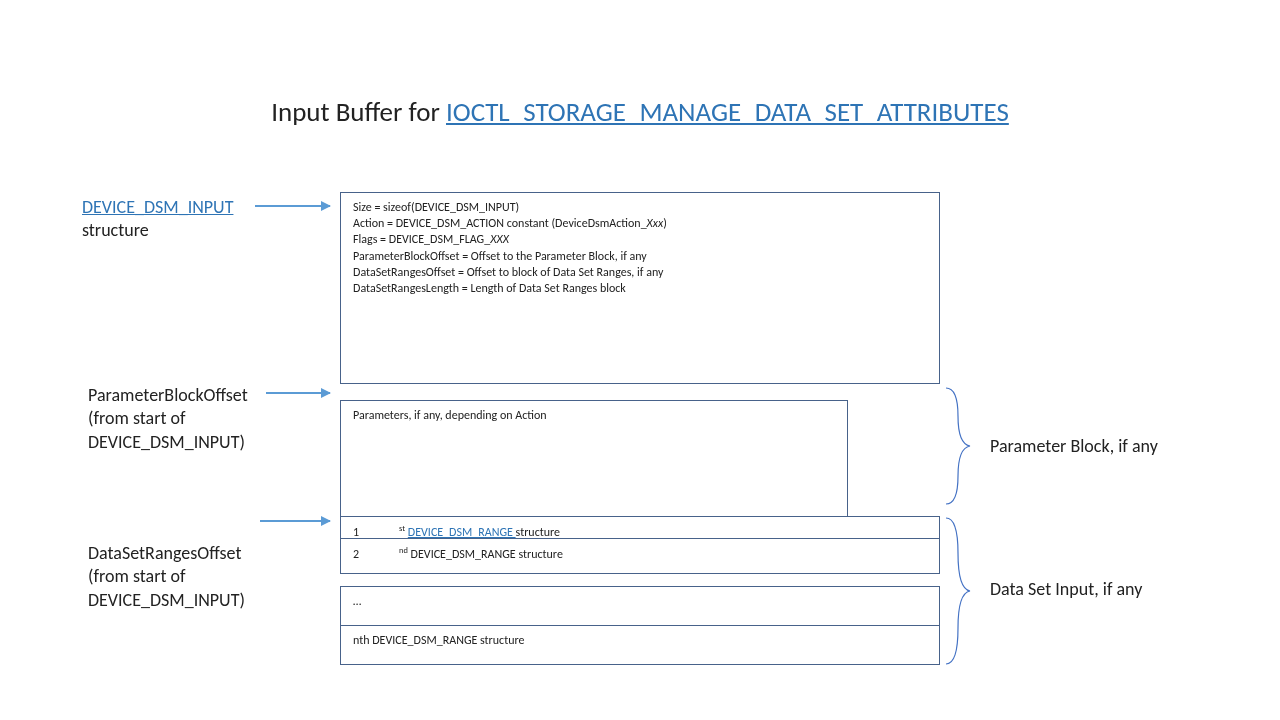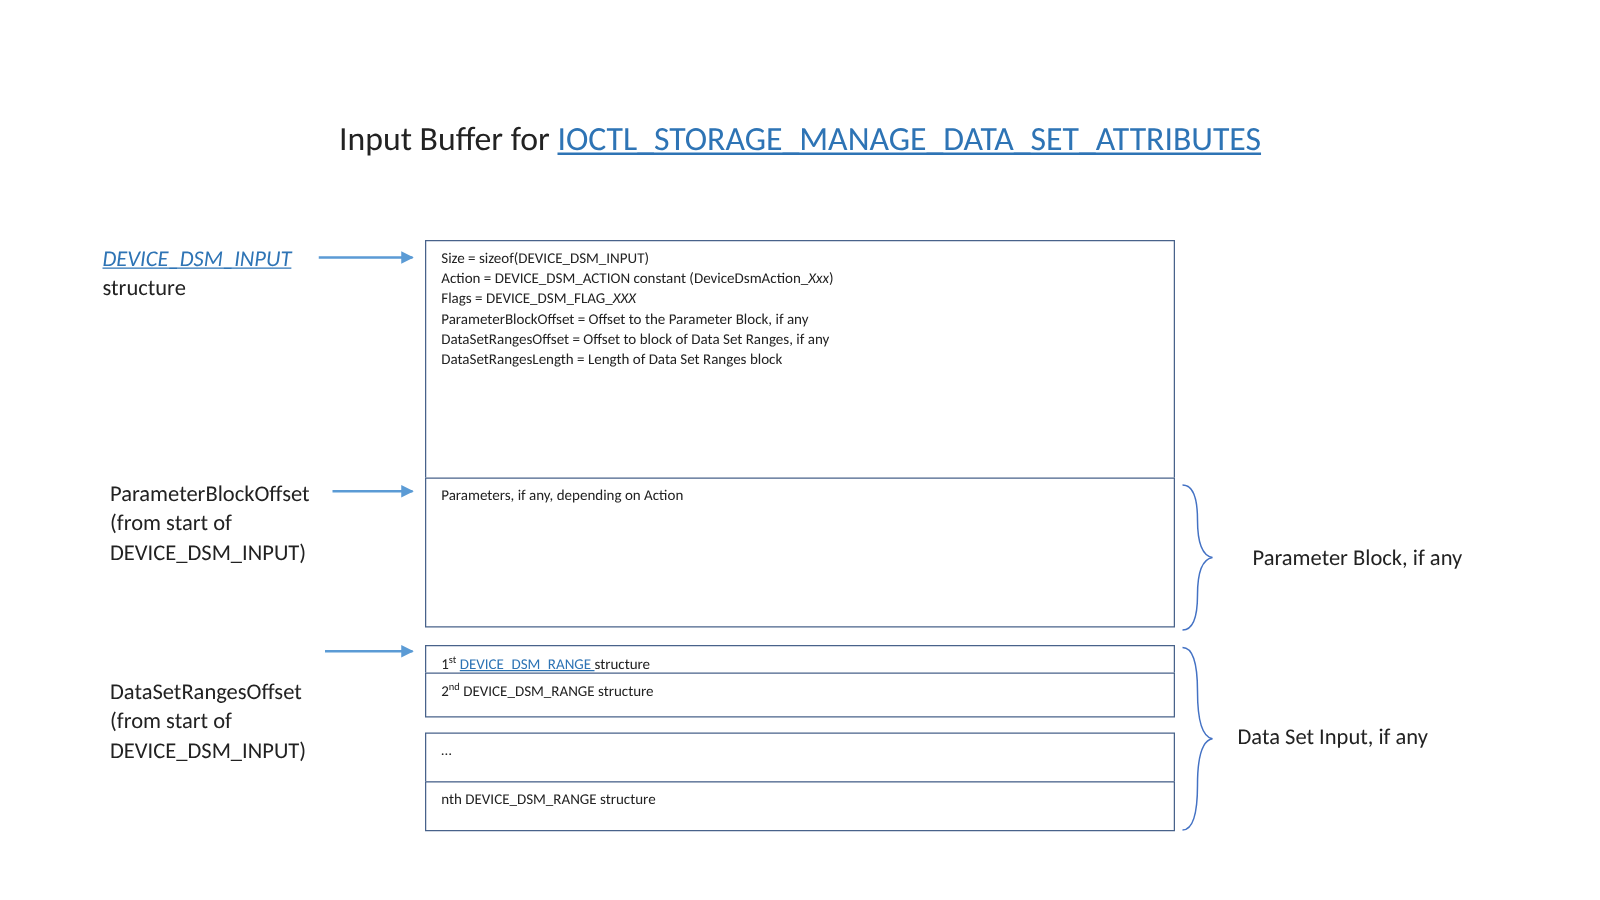--- a/index.html
+++ b/index.html
@@ -26,36 +26,35 @@
   }
   
   .label {
     position: absolute;
     font-size: 18px;
     line-height: 1.3;
   }
   .label .link-text {
     color: #2E74B5;
     text-decoration: underline;
-    font-style: italic;
   }
   
   .box {
     position: absolute;
     border: 1px solid #48628a;
     padding: 6px 12px;
     font-size: 12px;
     line-height: 1.35;
     background: #fff;
   }
   .box .link-text {
     color: #2E74B5;
     text-decoration: underline;
   }
-  sup { font-size: 0.7em; }
+  sup { font-size: 0.7em; margin-left: 40px; }
   
   .arrow {
     position: absolute;
     height: 2px;
     background: #5B9BD5;
   }
   .arrow::after {
     content: "";
     position: absolute;
     right: -1px;
@@ -105,21 +104,21 @@
 
 <div class="box" style="left:340px; top:192px; width:600px; height:192px;">
   <div>Size  = sizeof(DEVICE_DSM_INPUT)</div>
   <div><span>Action = DEVICE_DSM_ACTION  constant (DeviceDsmAction_</span><i>Xxx</i><span>)</span></div>
   <div><span>Flags = DEVICE_DSM_FLAG_</span><i>XXX</i></div>
   <div>ParameterBlockOffset  = Offset to the Parameter Block, if any</div>
   <div>DataSetRangesOffset  = Offset to block of Data Set Ranges, if any</div>
   <div>DataSetRangesLength = Length of Data Set Ranges block</div>
 </div>
 
-<div class="box" style="left:340px; top:382px; width:600px; height:120px;">
+<div class="box" style="left:340px; top:400px; width:508px; height:120px;">
   <span>Parameters, if any, depending on Action</span>
 </div>
 
 <div class="box" style="left:340px; top:516px; width:600px; height:36px;">
   <span>1</span><sup>st</sup> <span class="link-text">DEVICE_DSM_RANGE </span><span>structure</span>
 </div>
 <div class="box" style="left:340px; top:538px; width:600px; height:36px;">
   <span>2</span><sup>nd</sup><span> DEVICE_DSM_RANGE  structure</span>
 </div>
 <div class="box" style="left:340px; top:586px; width:600px; height:40px;">
@@ -129,14 +128,14 @@
   <span>nth DEVICE_DSM_RANGE  structure</span>
 </div>
 
 <svg class="brace" style="left:943px; top:386px;" width="30" height="120">
   <path d="M3,2 Q15,2 15,30 Q15,58 27,60 Q15,62 15,90 Q15,118 3,118" stroke="#4472C4" stroke-width="1.2" fill="none"></path>
 </svg>
 <svg class="brace" style="left:943px; top:516px;" width="30" height="150">
   <path d="M3,2 Q15,2 15,37 Q15,73 27,75 Q15,77 15,112 Q15,148 3,148" stroke="#4472C4" stroke-width="1.2" fill="none"></path>
 </svg>
 
-<div class="rlabel" style="left:990px; top:435px;margin-left:12px;">Parameter Block, if any</div>
+<div class="rlabel" style="left:990px; top:435px;">Parameter Block, if any</div>
 <div class="rlabel" style="left:990px; top:578px;">Data Set Input, if any</div>
 
 </body></html>

